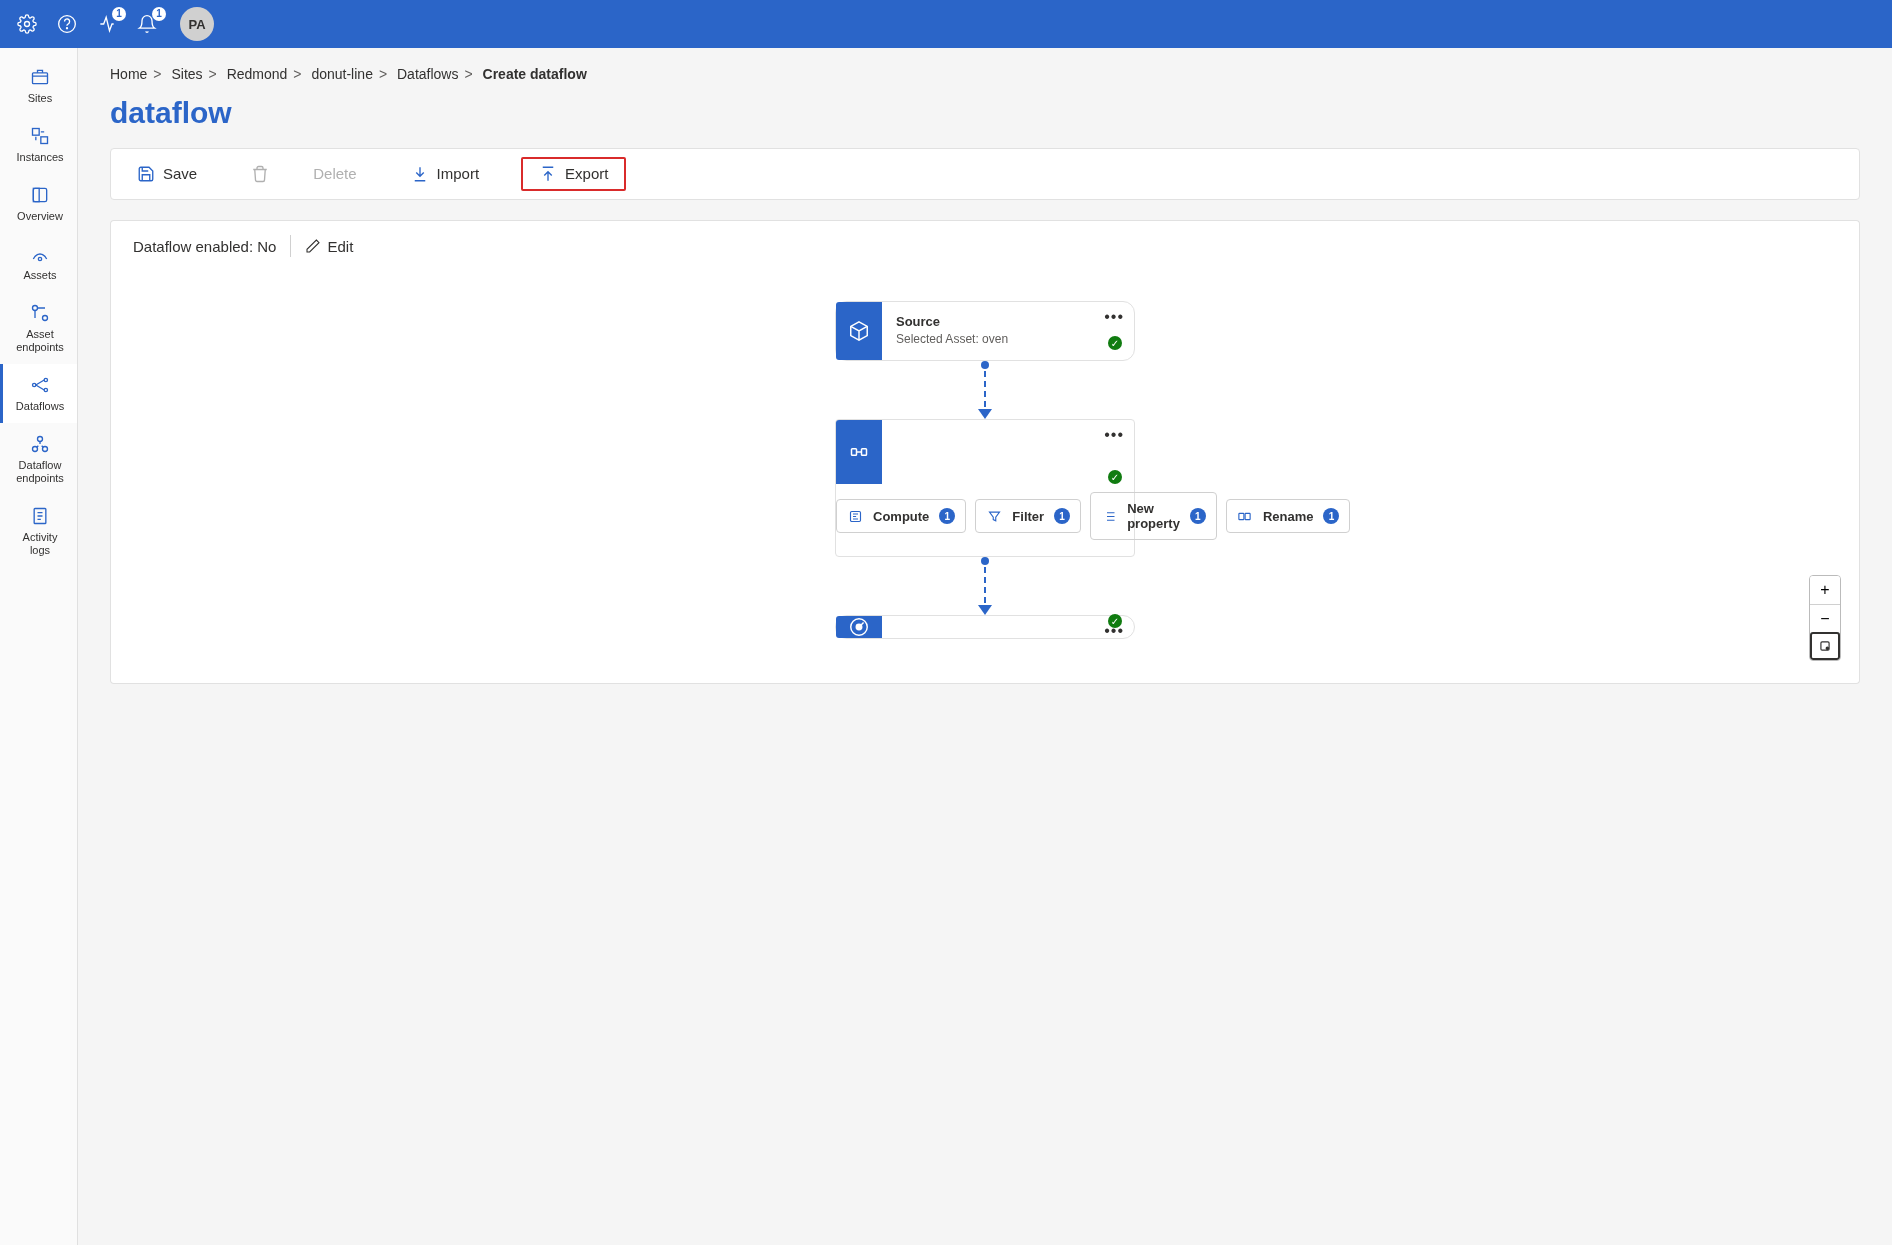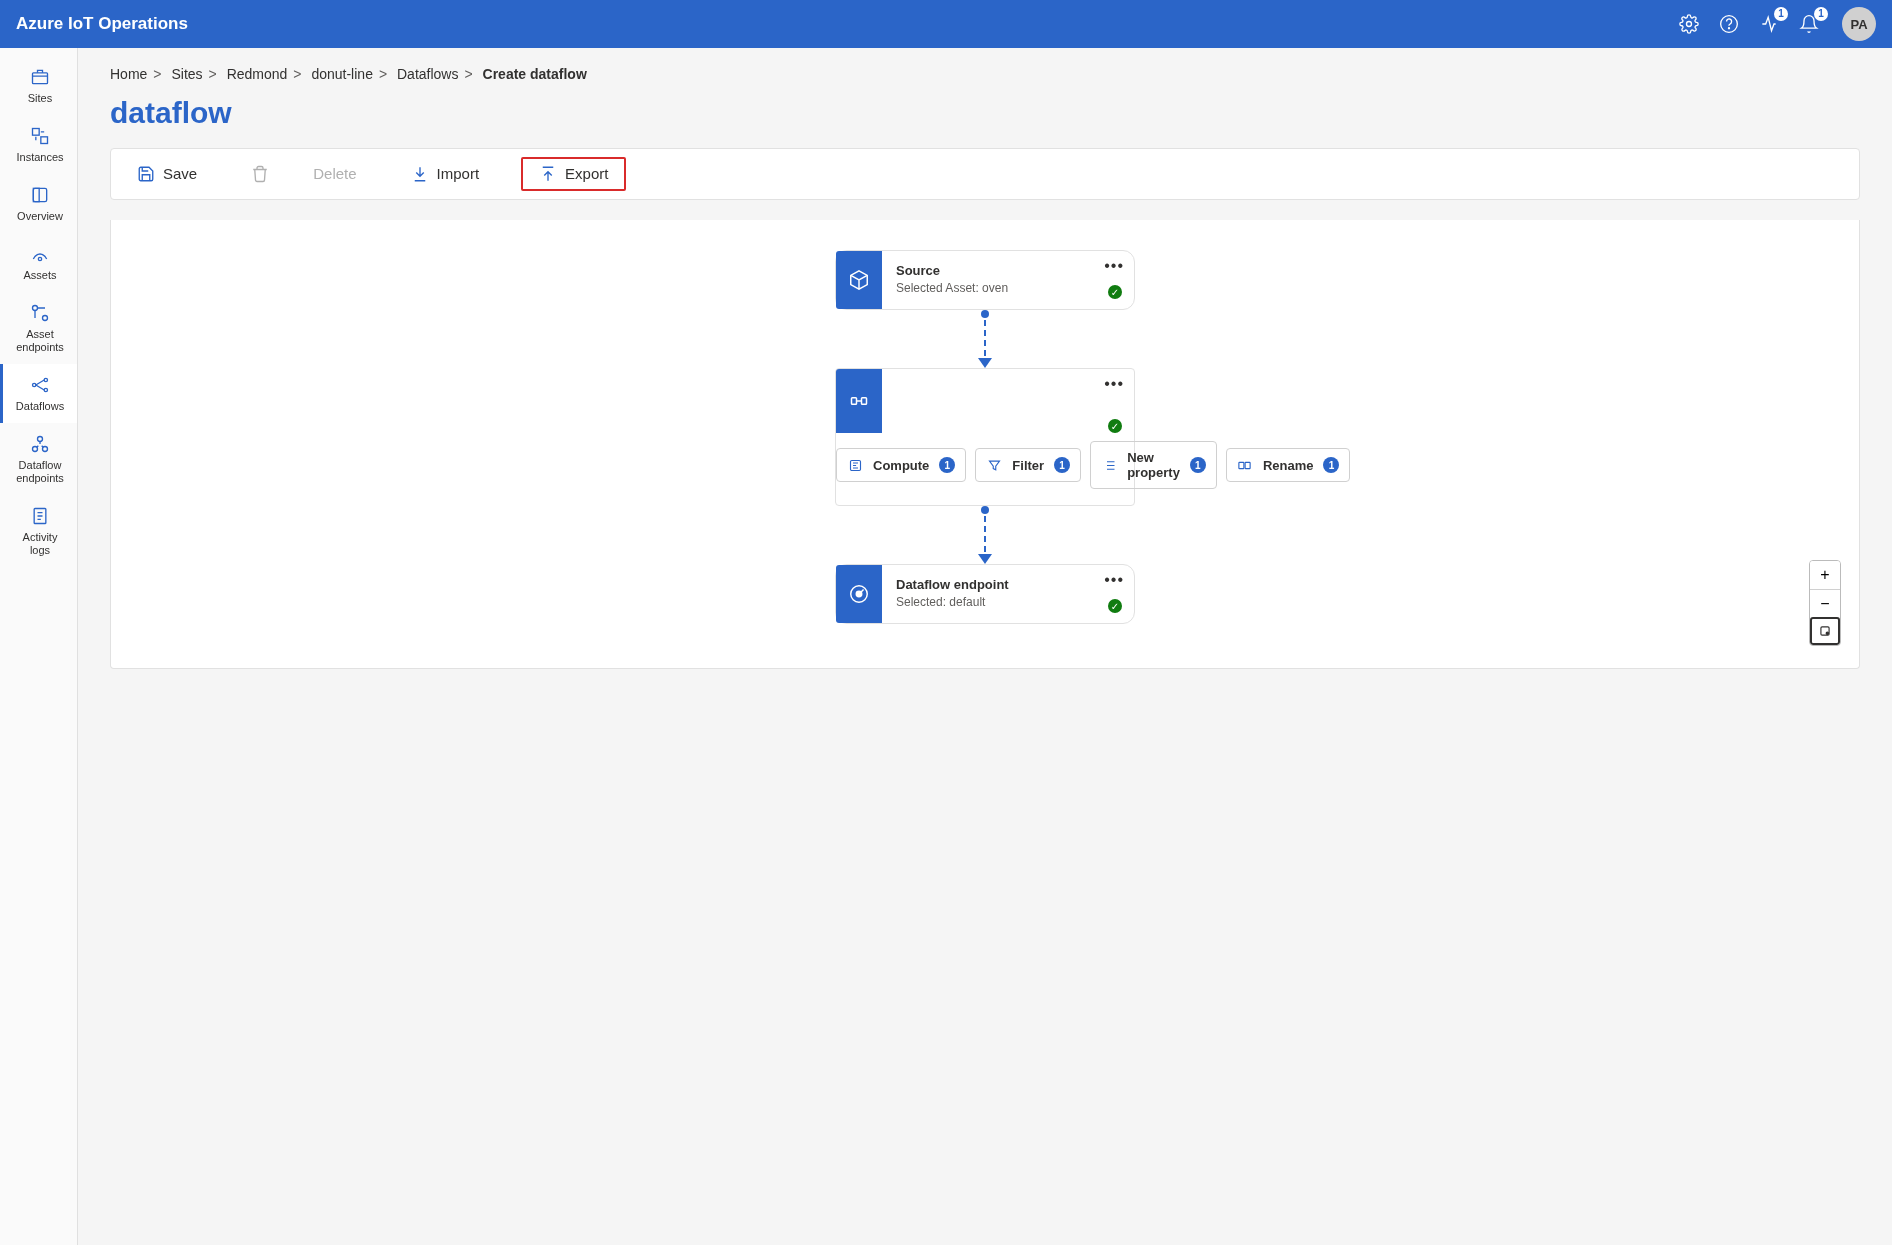--- a/index.html
+++ b/index.html
@@ -89,21 +89,20 @@
 .zoom button { width:30px; height:28px; border:none; background:#fff; cursor:pointer; font-size:16px; display:flex; align-items:center; justify-content:center; }
 .zoom button + button { border-top:1px solid #d0d0d0; }
 .zoom .fit { border:2px solid #323130; border-radius:3px; }
 
 svg { display:block; }
 </style>
 </head>
 <body>
 
 <div class="topbar">
-  <div class="brand">Azure IoT Operations</div>
   <div class="icons">
     <div class="ticon">
       <svg width="20" height="20" viewBox="0 0 24 24" fill="none" stroke="#fff" stroke-width="1.6">
           <circle cx="12" cy="12" r="3"></circle>
           <path d="M19.4 15a1.7 1.7 0 0 0 .3 1.8l.1.1a2 2 0 1 1-2.8 2.8l-.1-.1a1.7 1.7 0 0 0-1.8-.3 1.7 1.7 0 0 0-1 1.5V21a2 2 0 0 1-4 0v-.1a1.7 1.7 0 0 0-1.1-1.5 1.7 1.7 0 0 0-1.8.3l-.1.1a2 2 0 1 1-2.8-2.8l.1-.1a1.7 1.7 0 0 0 .3-1.8 1.7 1.7 0 0 0-1.5-1H3a2 2 0 0 1 0-4h.1a1.7 1.7 0 0 0 1.5-1.1 1.7 1.7 0 0 0-.3-1.8l-.1-.1a2 2 0 1 1 2.8-2.8l.1.1a1.7 1.7 0 0 0 1.8.3H9a1.7 1.7 0 0 0 1-1.5V3a2 2 0 0 1 4 0v.1a1.7 1.7 0 0 0 1 1.5 1.7 1.7 0 0 0 1.8-.3l.1-.1a2 2 0 1 1 2.8 2.8l-.1.1a1.7 1.7 0 0 0-.3 1.8V9c.3.6.9 1 1.5 1H21a2 2 0 0 1 0 4h-.1a1.7 1.7 0 0 0-1.5 1z"></path>
         </svg>
     </div>
     <div class="ticon">
       <svg width="20" height="20" viewBox="0 0 24 24" fill="none" stroke="#fff" stroke-width="1.6">
           <circle cx="12" cy="12" r="10"></circle>
@@ -256,20 +255,34 @@
       <div class="tb-btn export highlighted">
         <span class="tbi">
             <svg width="18" height="18" viewBox="0 0 24 24" fill="none" stroke="#2b65c8" stroke-width="1.8">
               <path d="M12 21V9M7 14l5-5 5 5M5 3h14"></path>
             </svg>
           </span>
         <span>Export</span>
       </div>
     </div>
 
+    <div class="status-card">
+      <div class="status-row">
+        <span><span>Dataflow enabled:</span> <span>No</span></span>
+        <div class="vdiv"></div>
+        <div class="edit-link">
+          <span>
+              <svg width="16" height="16" viewBox="0 0 24 24" fill="none" stroke="#323130" stroke-width="1.6">
+                <path d="M17 3l4 4L7 21H3v-4z"></path>
+              </svg>
+            </span>
+          <span>Edit</span>
+        </div>
+      </div>
+    </div>
 
     <div class="canvas">
       <div class="flow">
 
         <div class="node">
           <div class="leftbar">
               <svg width="22" height="22" viewBox="0 0 24 24" fill="none" stroke="#fff" stroke-width="1.6">
                 <path d="M12 2l9 5v10l-9 5-9-5V7z"></path>
                 <path d="M12 22V12M3 7l9 5 9-5"></path>
               </svg>
@@ -345,24 +358,20 @@
           </div>
 
         <div class="node">
           <div class="leftbar">
               <svg width="22" height="22" viewBox="0 0 24 24" fill="none" stroke="#fff" stroke-width="1.6">
                 <circle cx="12" cy="12" r="9"></circle>
                 <circle cx="12" cy="12" r="3" fill="#fff"></circle>
                 <path d="M17 7l-3 3"></path>
               </svg>
             </div>
-          <div class="body">
-            <div class="title">Dataflow endpoint</div>
-            <div class="sub">Selected: default</div>
-          </div>
           <div class="more">•••</div>
           <div class="status-dot">✓</div>
         </div>
       </div>
 
       <div class="zoom">
         <button>+</button>
         <button>−</button>
         <button class="fit">
             <svg width="14" height="14" viewBox="0 0 24 24" fill="none" stroke="#323130" stroke-width="2">

